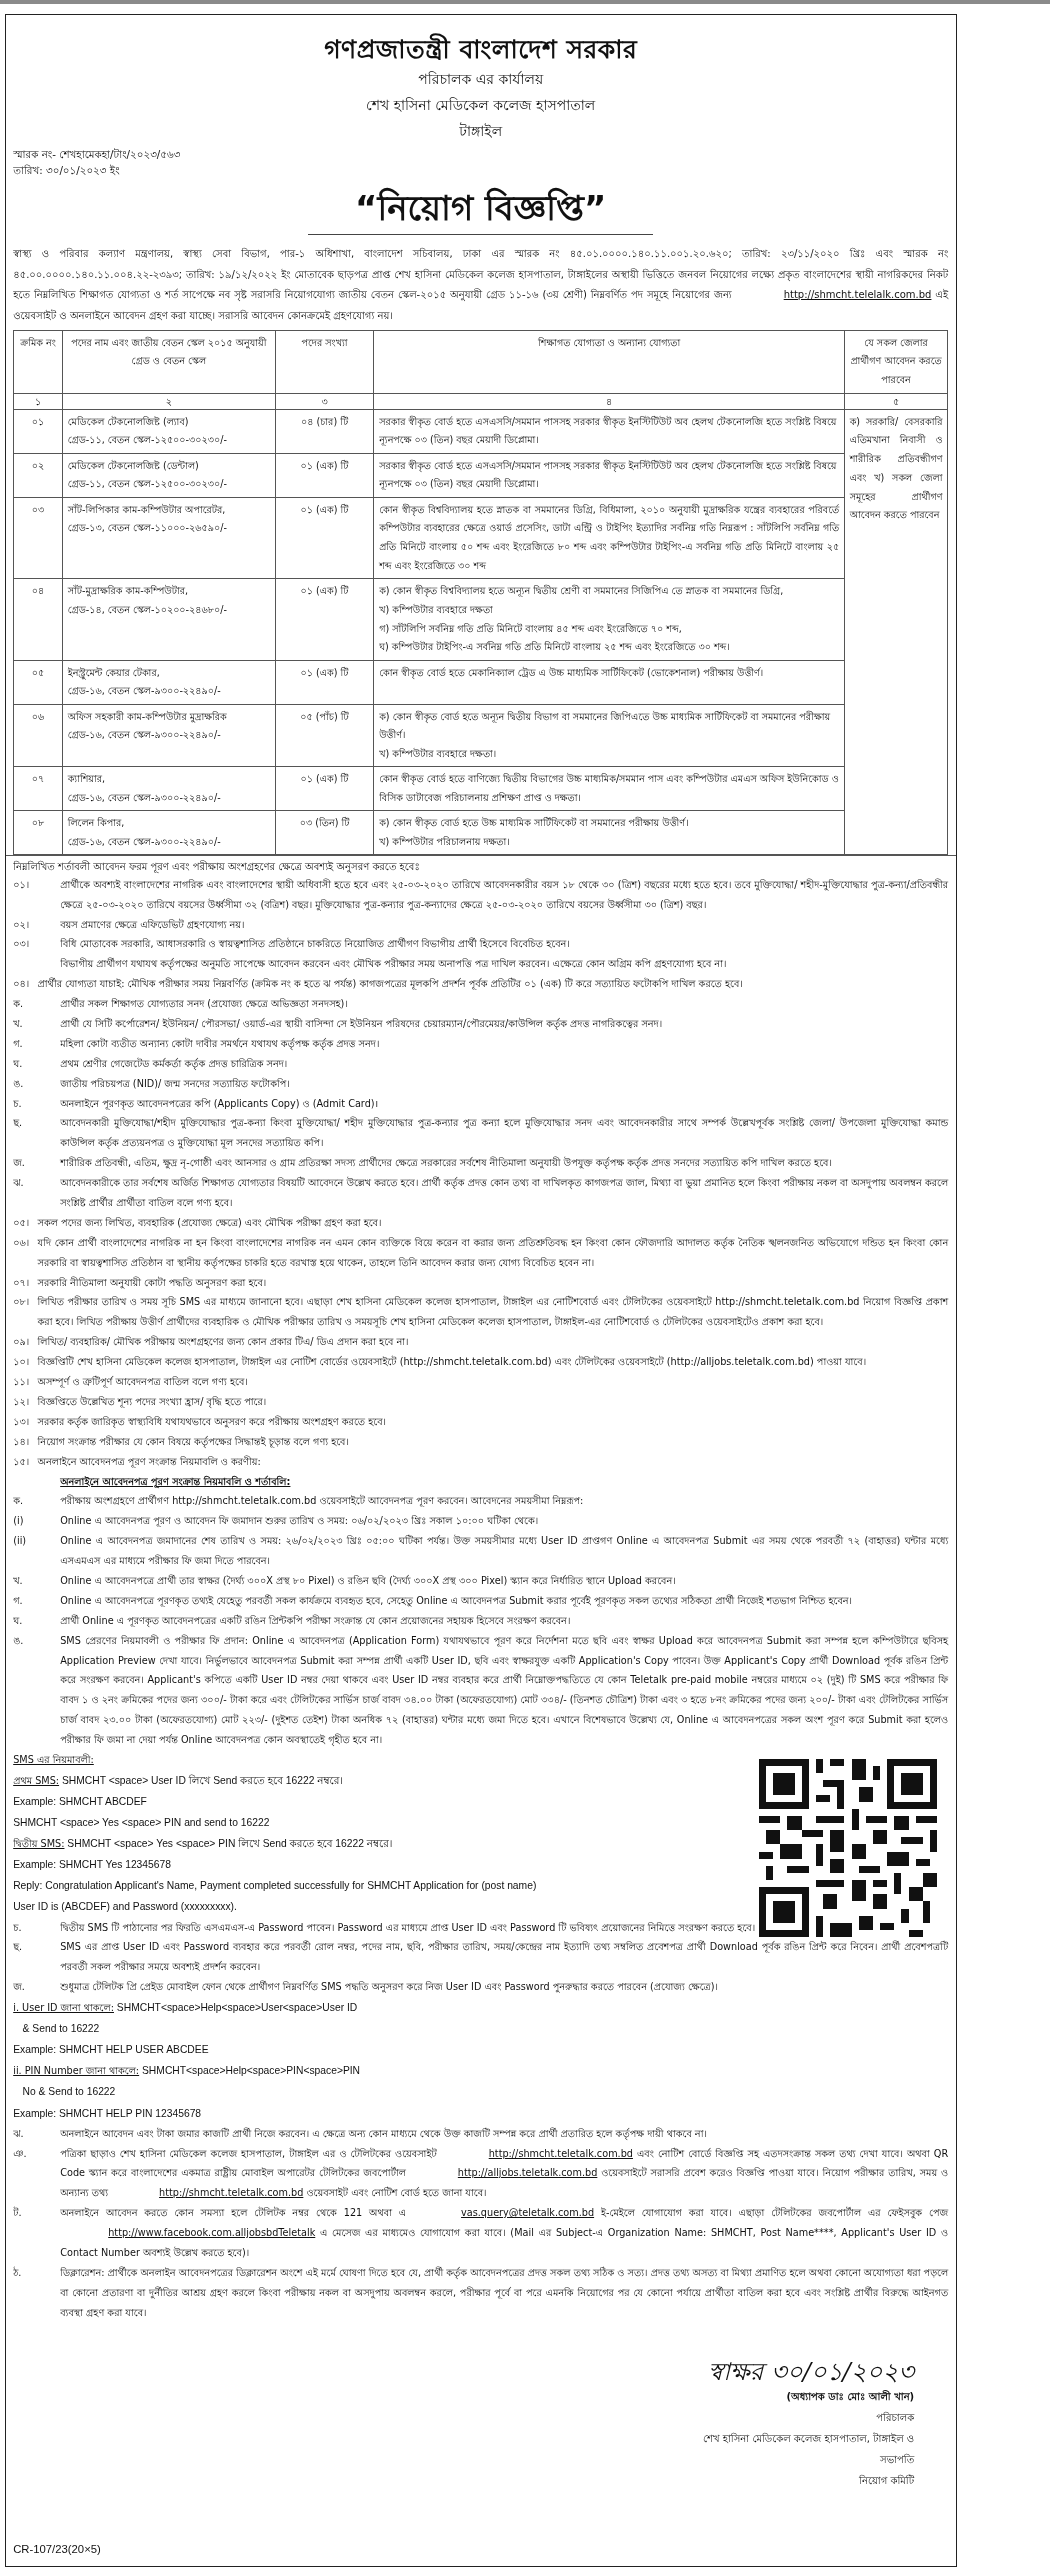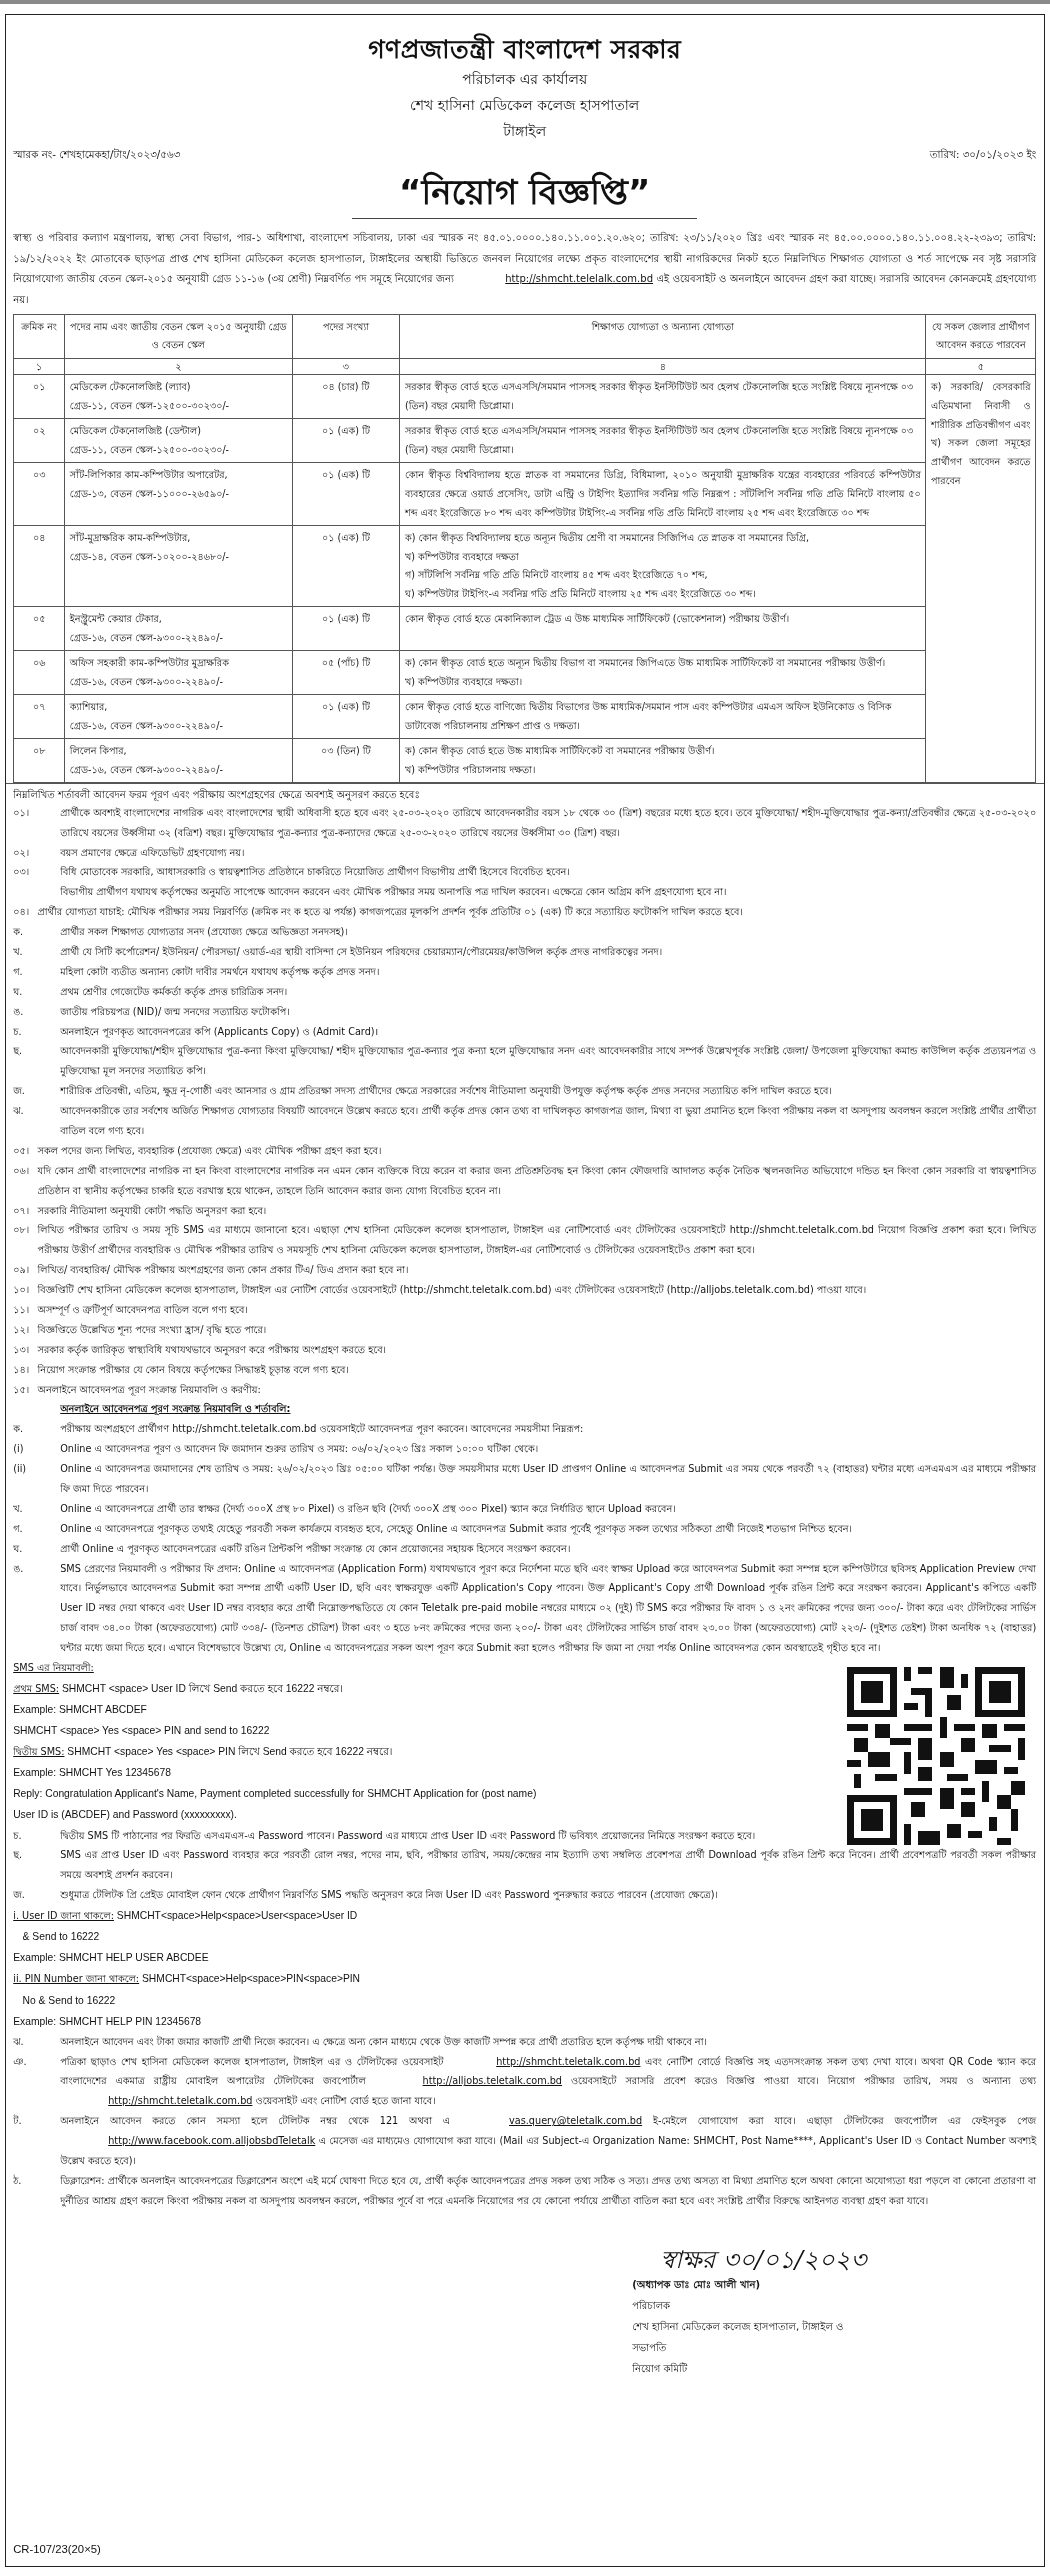--- a/index.html
+++ b/index.html
@@ -1,24 +1,24 @@
 <!DOCTYPE html>
 <html style="font-size:15px"><head>
 <meta charset="utf-8">
 <style>
   * { box-sizing: border-box; margin: 0; padding: 0; }
   html, body { width: 1050px; background: #ffffff; }
   body { font-family: "DejaVu Sans", "Liberation Sans", sans-serif; color: #111; font-size: 10px; line-height: 1.55; }
   .topbar { height: 3.8px; background: #8a8a8a; }
-  .page { position: relative; margin: 10.3px 4.7px 0 4.7px; width: 1040px; min-height: 2553px; border: 1.9px solid #222; border-top-width: 1.9px; padding: 9.4px 7.5px 28px 7.5px; }
+  .page { position: relative; margin: 10.3px 4.7px 0 4.7px; width: 952px; min-height: 2553px; border: 1.9px solid #222; border-top-width: 1.9px; padding: 9.4px 7.5px 28px 7.5px; }
   .header { text-align: center; }
   .gov-title { font-size: 25px; font-weight: bold; letter-spacing: 0.5px; line-height: 1.4; margin-top: 7.5px; }
   .hline { font-size: 14px; line-height: 1.85; }
   .email { font-size: 19px; line-height: 1.6; font-family: "Liberation Sans", sans-serif; }
-  .refrow { display: flex; justify-content: space-between; font-size: 10.3px; margin-top: 1.9px; }
+  .refrow { display: flex; justify-content: space-between; font-size: 10.3px; margin-top: 1.9px; flex-direction: column; }
   .notice-title { text-align: center; margin: 7.5px 0 9.4px 0; }
   .notice-title span { display: inline-block; font-size: 34px; font-weight: bold; padding: 0 47px 1.9px 47px; border-bottom: 1.9px solid #444; line-height: 1.35; }
   .intro { font-size: 10px; text-align: justify; line-height: 2.05; margin-bottom: 3.8px; }
   a.ul, .ul { text-decoration: underline; color: #111; margin-left: 48px; }
   table.posts { width: 100%; border-collapse: collapse; font-size: 9.6px; }
   table.posts th, table.posts td { border: 0.9px solid #555; vertical-align: top; padding: 2.8px 4.7px; line-height: 1.95; }
   table.posts th { font-weight: normal; text-align: center; }
   table.posts td.c { text-align: center; }
   table.posts tr.nums td { text-align: center; padding: 0 3.8px; line-height: 1.6; }
   td.eligible { text-align: justify; }
@@ -27,21 +27,21 @@
   .item { display: flex; }
   .item .n { flex: 0 0 auto; min-width: 24.4px; }
   .item .n.w { min-width: 47px; }
   .item .t { flex: 1; text-align: justify; }
   .indent { padding-left: 47px; }
   .subhead { padding-left: 47px; text-decoration: underline; font-weight: bold; }
   .sms-block { position: relative; }
   .qr { position: absolute; right: 11.3px; top: 9.4px; width: 178px; height: 178px; }
   .mono-en { font-family: "Liberation Sans", sans-serif; font-size: 10.3px; }
   .bold-ul { font-weight: normal; text-decoration: underline; }
-  .signature { margin-top: 34px; display: flex; flex-direction: column; align-items: flex-start; margin-left: 619px; width: 282px; text-align: center; font-size: 10px; line-height: 2.1; }
+  .signature { margin-top: 34px; display: flex; flex-direction: column; align-items: flex-end; margin-left: 619px; width: 282px; text-align: center; font-size: 10px; line-height: 2.1; }
   .sig-scrawl { font-family: "DejaVu Serif", serif; font-style: italic; font-size: 24.4px; line-height: 1.2; margin-left: 28px; }
   .sig-name { font-weight: bold; }
   .footer-code { position: absolute; left: 7.5px; bottom: 7.5px; font-family: "Liberation Sans", sans-serif; font-size: 11.3px; }
 </style>
 </head>
 <body>
 
 <div class="topbar"></div>
 
 <div class="page">

